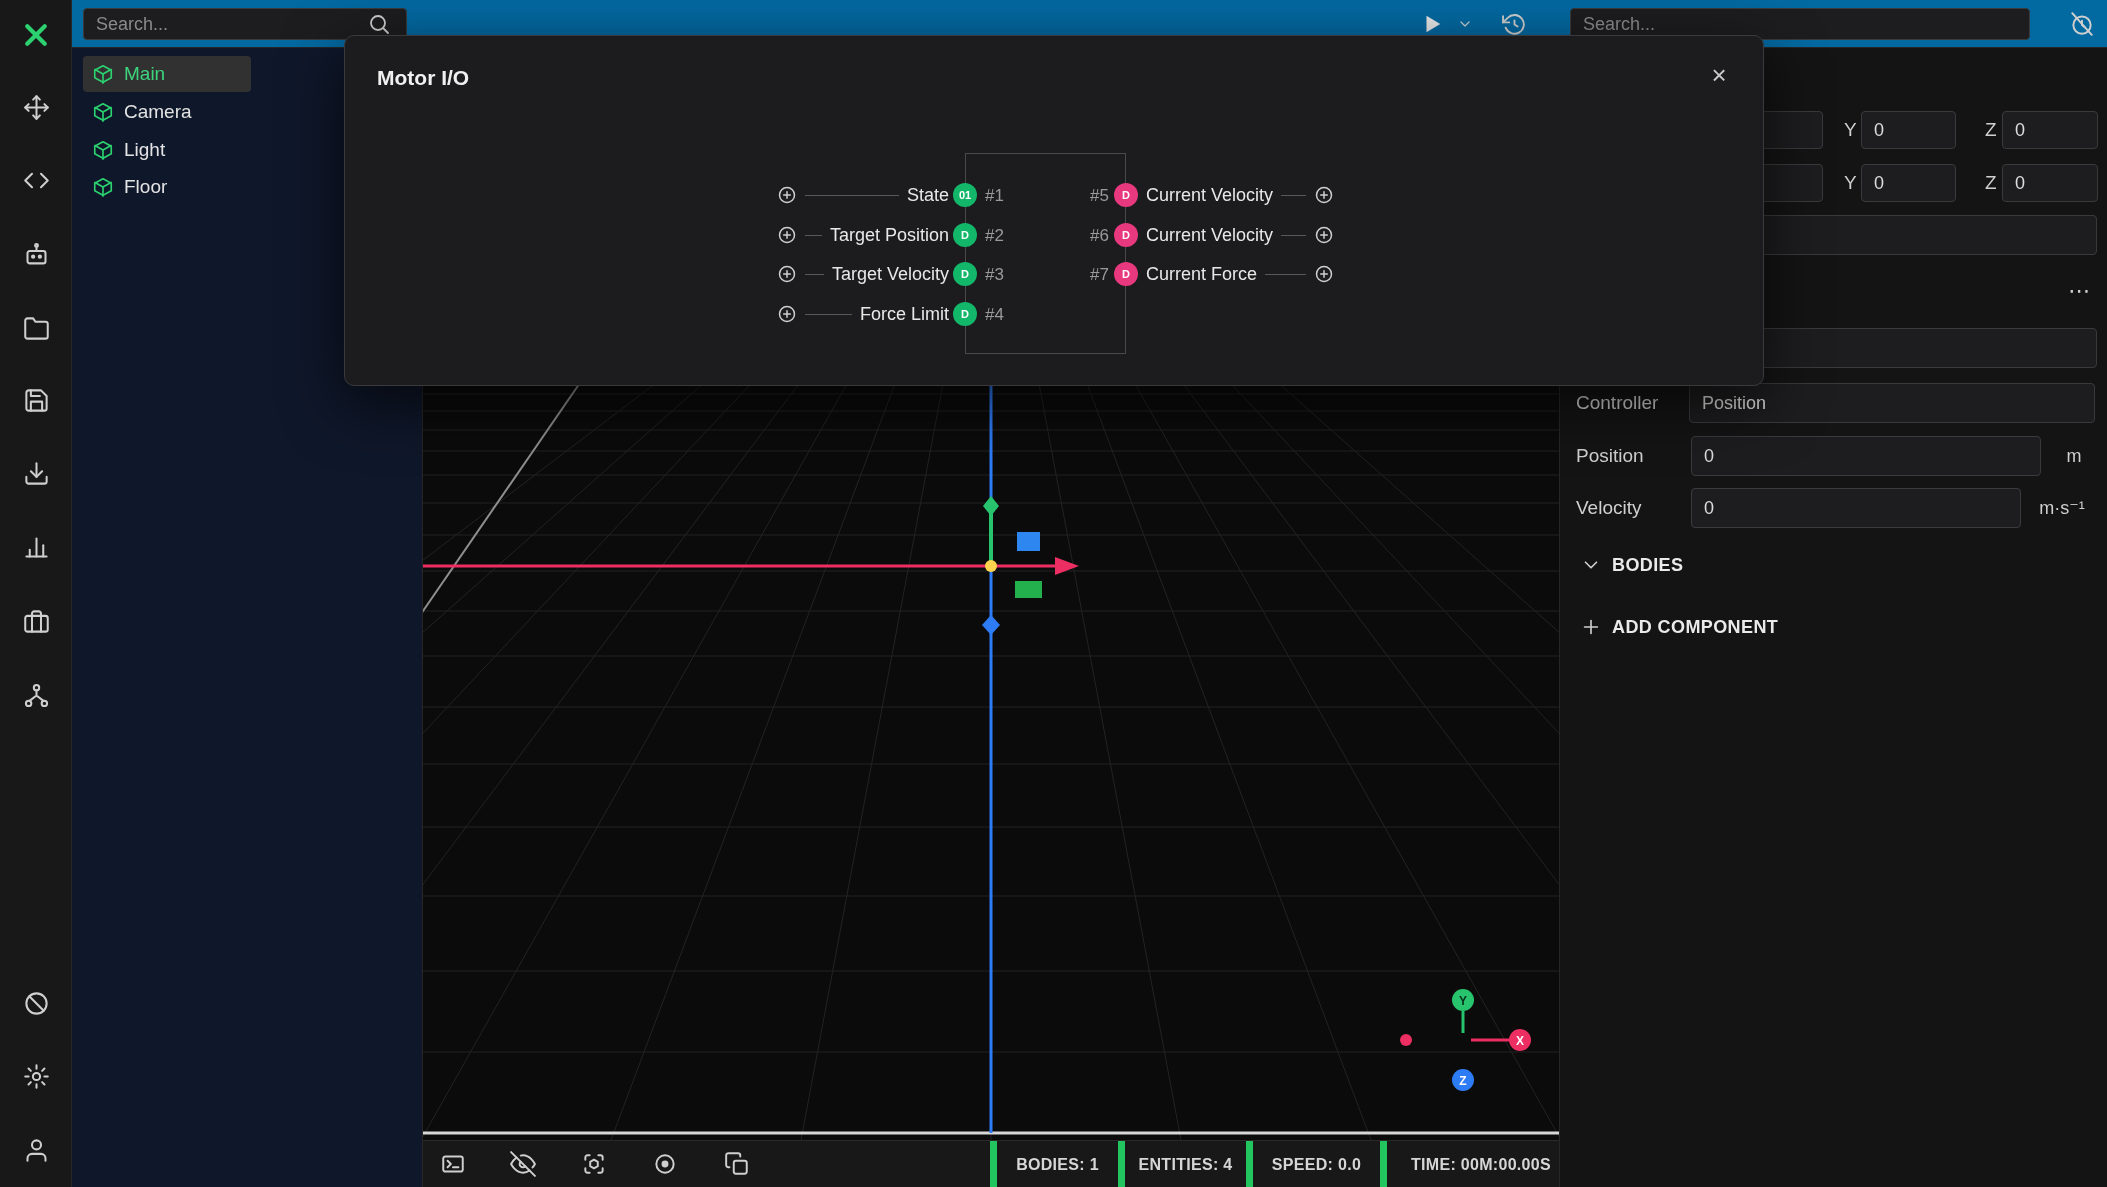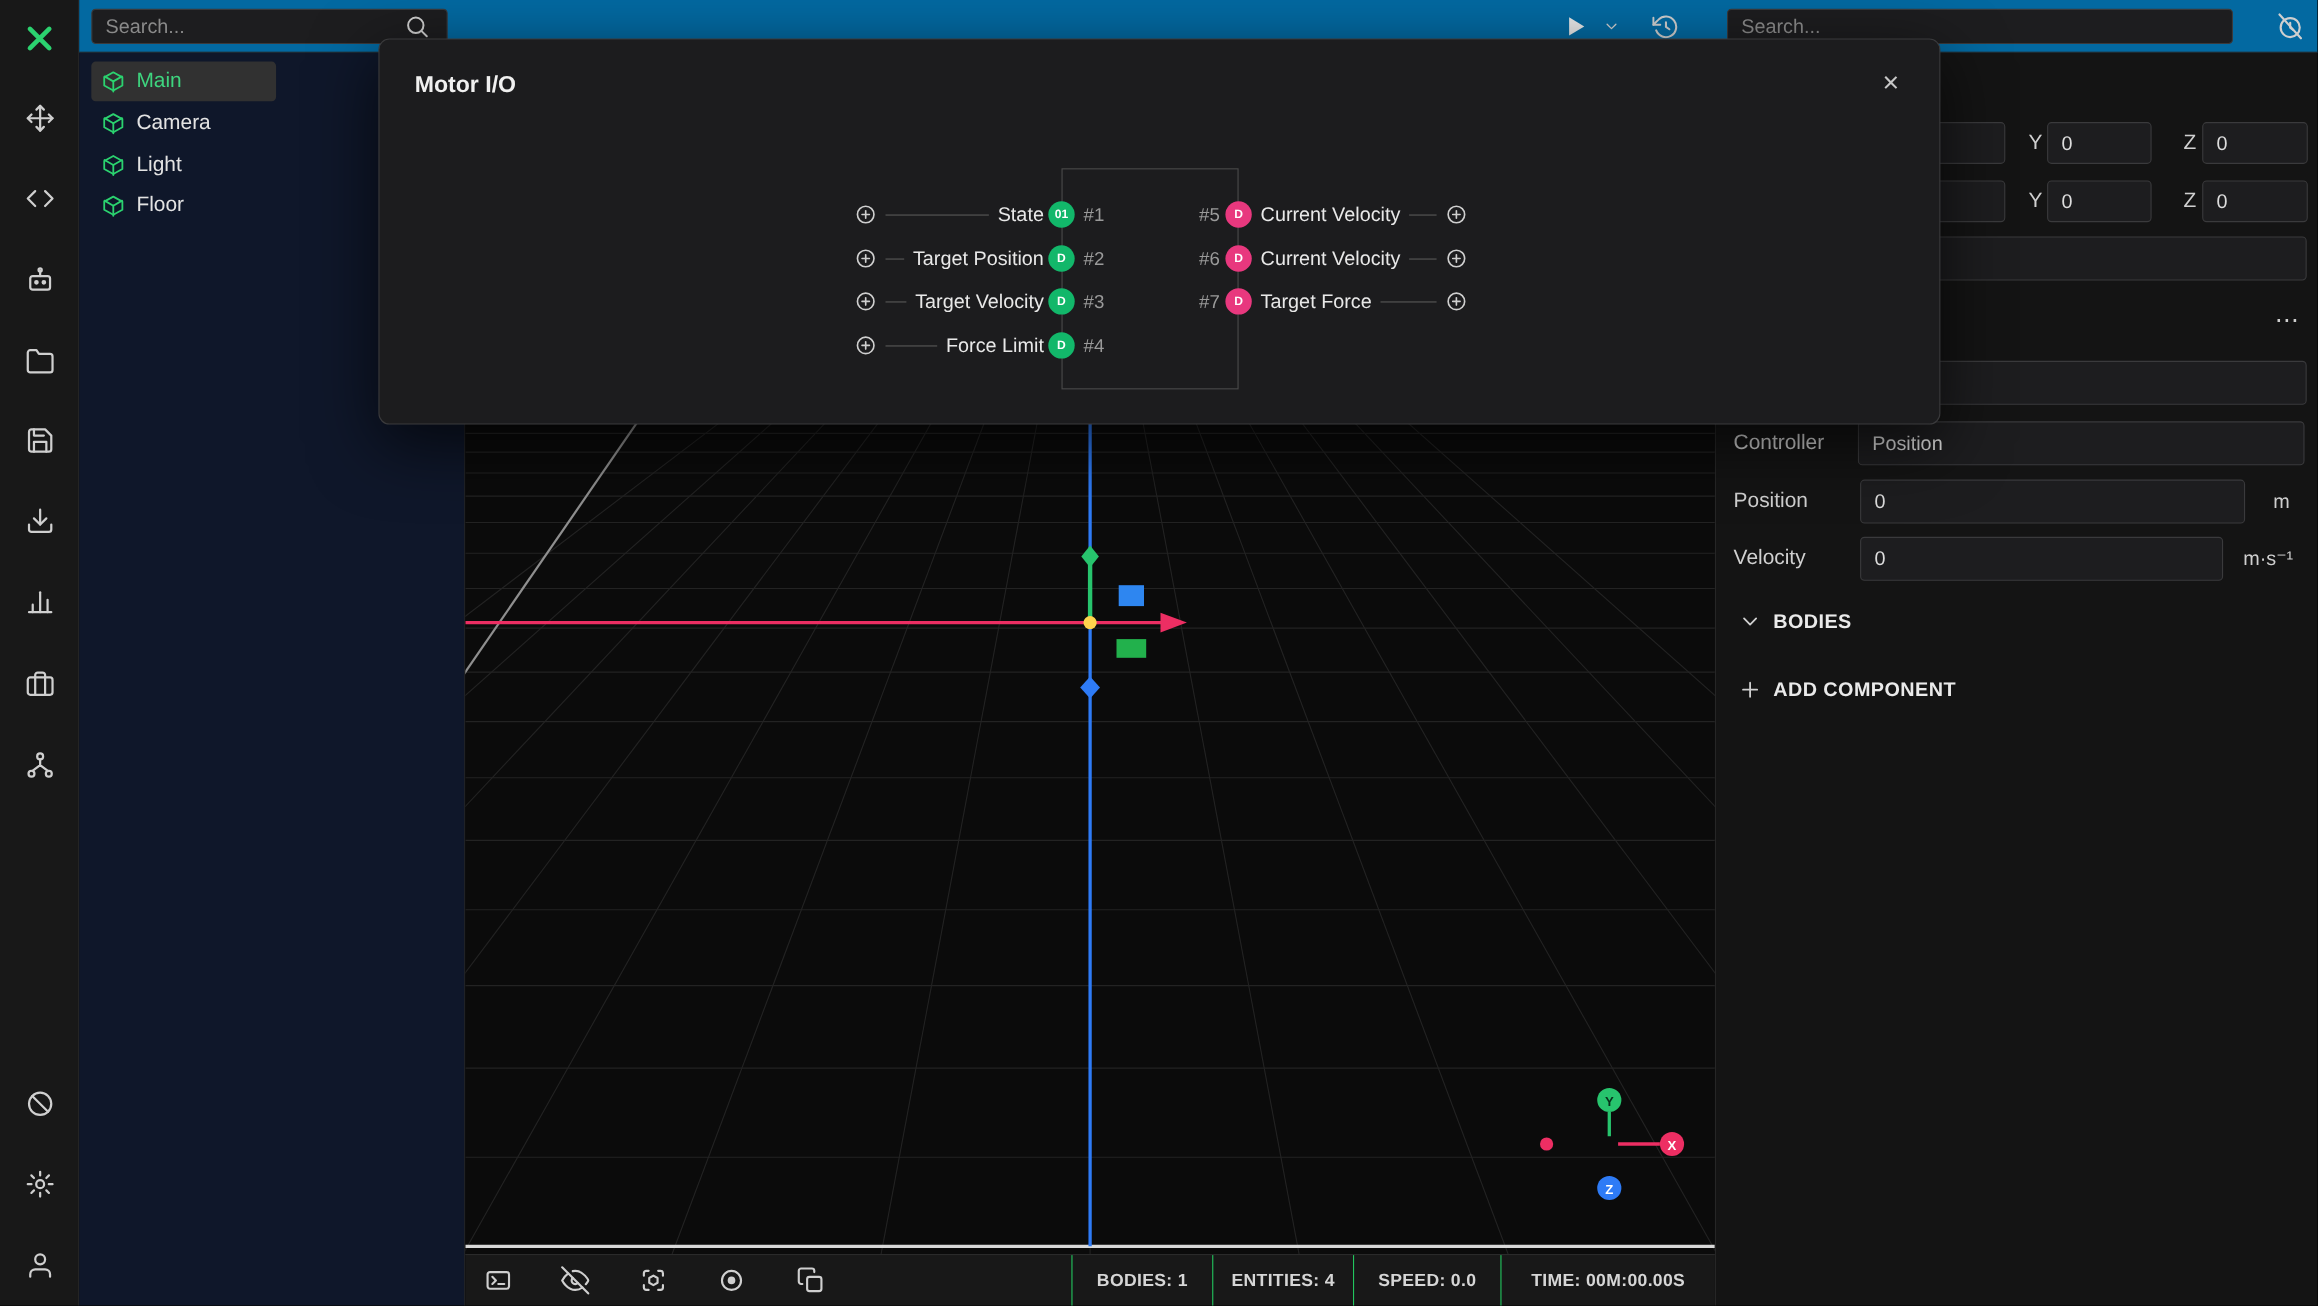--- a/index.html
+++ b/index.html
@@ -24,21 +24,21 @@
   .hpanel { position:absolute; left:72px; top:48px; width:351px; height:1139px; background:#0f172a; border-right:1px solid #262626; }
   .hitem { position:absolute; left:11px; width:240px; height:36px; display:flex; align-items:center; gap:10px; padding-left:9px; border-radius:4px; cursor:pointer; }
   .hitem.sel { background:#313131; width:168px; }
   .hlabel { font-size:19px; color:#e3e3e3; }
   .hitem.sel .hlabel { color:#3ed47e; }
 
   
   .viewport { position:absolute; left:423px; top:48px; width:1136px; height:1139px; background:#0b0b0b; }
   .vtoolbar { position:absolute; left:0; bottom:0; width:1136px; height:47px; background:#181818; border-top:1px solid #2a2a2a; }
   .vtool { position:absolute; top:7px; width:32px; height:32px; display:flex; align-items:center; justify-content:center; cursor:pointer; }
-  .seg { position:absolute; top:0; height:47px; line-height:47px; text-align:center; border-left:1px solid #22c55e; color:#d6d6d6; font-size:16px; font-weight:bold; letter-spacing:.3px; }
+  .seg { position:absolute; top:0; height:47px; line-height:47px; text-align:center; border-left:7px solid #22c55e; color:#d6d6d6; font-size:16px; font-weight:bold; letter-spacing:.3px;margin-left:16px; }
 
   
   .inspector { position:absolute; left:1559px; top:48px; width:548px; height:1139px; background:#141414; border-left:1px solid #262626; }
   .ilabel { position:absolute; font-size:19px; color:#d0d0d0; }
   .iunit { position:absolute; font-size:18px; color:#cfcfcf; text-align:center; }
   .sechead { position:absolute; font-size:18px; font-weight:bold; letter-spacing:.4px; color:#eaeaea; }
 
   
   .modal { position:absolute; left:344px; top:35px; width:1420px; height:351px; background:#1c1c1e; border:1px solid #3a3a3c; border-radius:10px; box-shadow:0 18px 60px rgba(0,0,0,.65); z-index:20; }
   .mtitle { position:absolute; left:32px; top:30px; font-size:21px; font-weight:600; color:#f0f0f0; }
@@ -443,21 +443,21 @@
       <svg width="20" height="20" viewBox="0 0 24 24" class="icn">
           <circle cx="12" cy="12" r="9"></circle>
           <line x1="12" y1="8" x2="12" y2="16"></line>
           <line x1="8" y1="12" x2="16" y2="12"></line>
         </svg>
     </div>
 
     <div class="pinnum" style="left:712px; top:229px; width:52px; text-align:right;">#7</div>
     <div class="badge p" style="left:769px; top:226px;">D</div>
     <div class="prow" style="left:801px; top:226px; width:188px;">
-      <span class="plabel">Target Force</span>
+      <span class="plabel">Current Force</span>
       <div class="pline"></div>
       <svg width="20" height="20" viewBox="0 0 24 24" class="icn">
           <circle cx="12" cy="12" r="9"></circle>
           <line x1="12" y1="8" x2="12" y2="16"></line>
           <line x1="8" y1="12" x2="16" y2="12"></line>
         </svg>
     </div>
   </div>
 
 </div>

